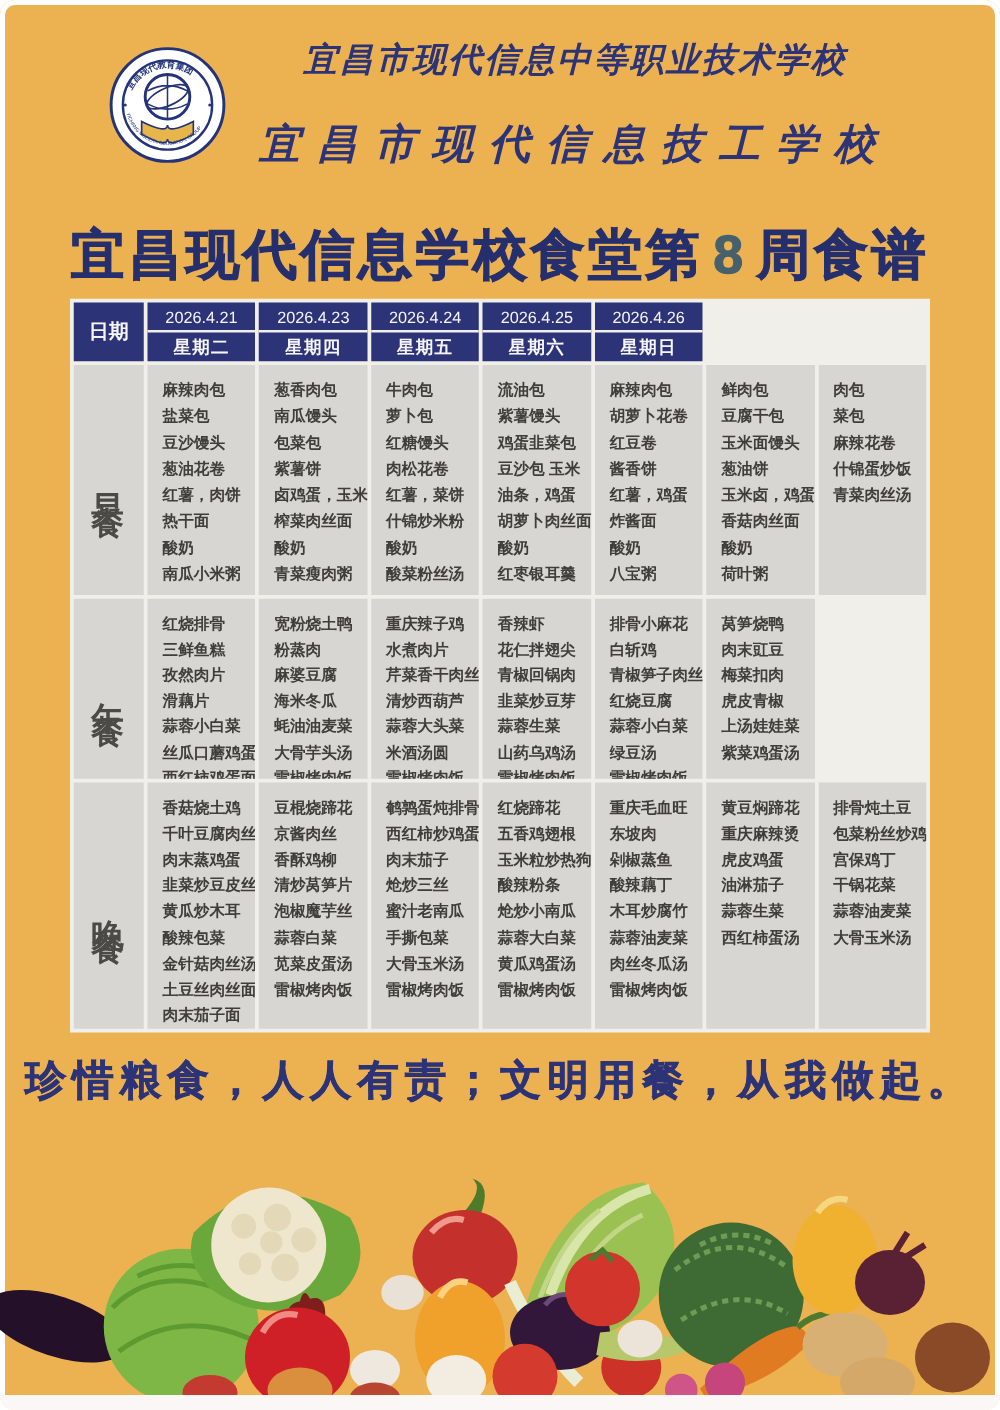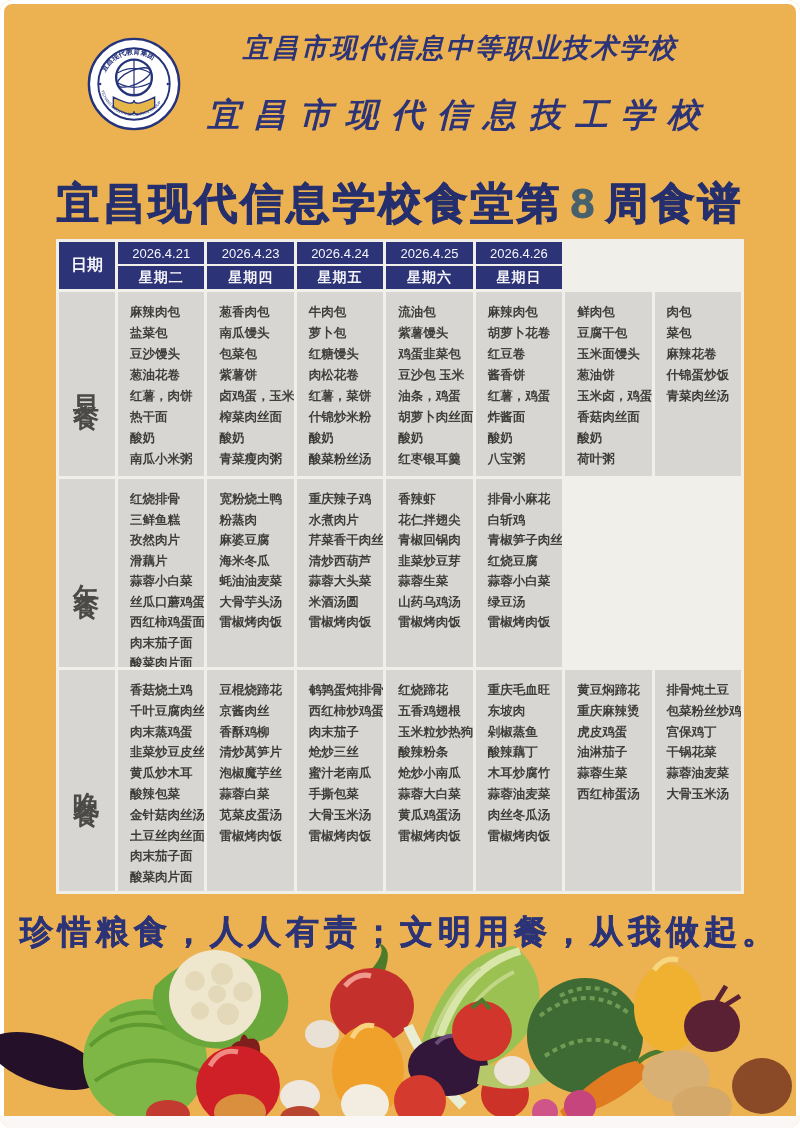--- a/index.html
+++ b/index.html
@@ -28,22 +28,22 @@
   .t-row{display:grid;grid-template-columns:56px repeat(7,1fr);gap:3px;}
   .corner-cell{display:flex;align-items:center;justify-content:center;
     font-size:16px;font-weight:bold;background:var(--navy);color:var(--headtext);}
   .day-header{display:flex;flex-direction:column;background:var(--navy);}
   .day-date{height:24px;display:flex;align-items:center;justify-content:center;
     font-size:13px;color:var(--headtext);border-bottom:2px solid var(--gap);}
   .day-weekday{height:23px;display:flex;align-items:center;justify-content:center;
     font-size:14px;font-weight:bold;color:var(--headtext);letter-spacing:1px;}
   .meal-row .menu-cell{background:var(--cellbg);padding:10px 2px 3px 12px;overflow:hidden;}
   .meal-row.r-breakfast{height:184px;}
-  .meal-row.r-lunch{height:188px;}
-  .meal-row.r-dinner{height:221px;}
+  .meal-row.r-lunch{height:144px;}
+  .meal-row.r-dinner{height:197px;}
   .meal-label{background:var(--cellbg);display:flex;align-items:center;justify-content:center;
     writing-mode:vertical-rl;text-orientation:upright;font-size:26px;font-weight:bold;
     color:#4b4a46;letter-spacing:10px;}
   .menu-item{font-size:12.5px;font-weight:600;color:var(--celltext);
     line-height:20.5px;white-space:nowrap;}
   .r-breakfast .menu-item{line-height:21px;}
   .r-dinner .menu-item{line-height:20.8px;}
   
   .slogan{margin-top:16px;text-align:center;font-size:33px;font-weight:900;
     color:var(--navy);letter-spacing:5px;-webkit-text-stroke:0.6px var(--navy);}
@@ -227,20 +227,28 @@
         </div>
         <div class="menu-cell">
           <div class="menu-item">排骨小麻花</div>
           <div class="menu-item">白斩鸡</div>
           <div class="menu-item">青椒笋子肉丝</div>
           <div class="menu-item">红烧豆腐</div>
           <div class="menu-item">蒜蓉小白菜</div>
           <div class="menu-item">绿豆汤</div>
           <div class="menu-item">雷椒烤肉饭</div>
         </div>
+        <div class="menu-cell">
+          <div class="menu-item">莴笋烧鸭</div>
+          <div class="menu-item">肉末豇豆</div>
+          <div class="menu-item">梅菜扣肉</div>
+          <div class="menu-item">虎皮青椒</div>
+          <div class="menu-item">上汤娃娃菜</div>
+          <div class="menu-item">紫菜鸡蛋汤</div>
+        </div>
       </div>
       <div class="t-row meal-row r-dinner">
         <div class="meal-label">晚餐</div>
         <div class="menu-cell">
           <div class="menu-item">香菇烧土鸡</div>
           <div class="menu-item">千叶豆腐肉丝</div>
           <div class="menu-item">肉末蒸鸡蛋</div>
           <div class="menu-item">韭菜炒豆皮丝</div>
           <div class="menu-item">黄瓜炒木耳</div>
           <div class="menu-item">酸辣包菜</div>

